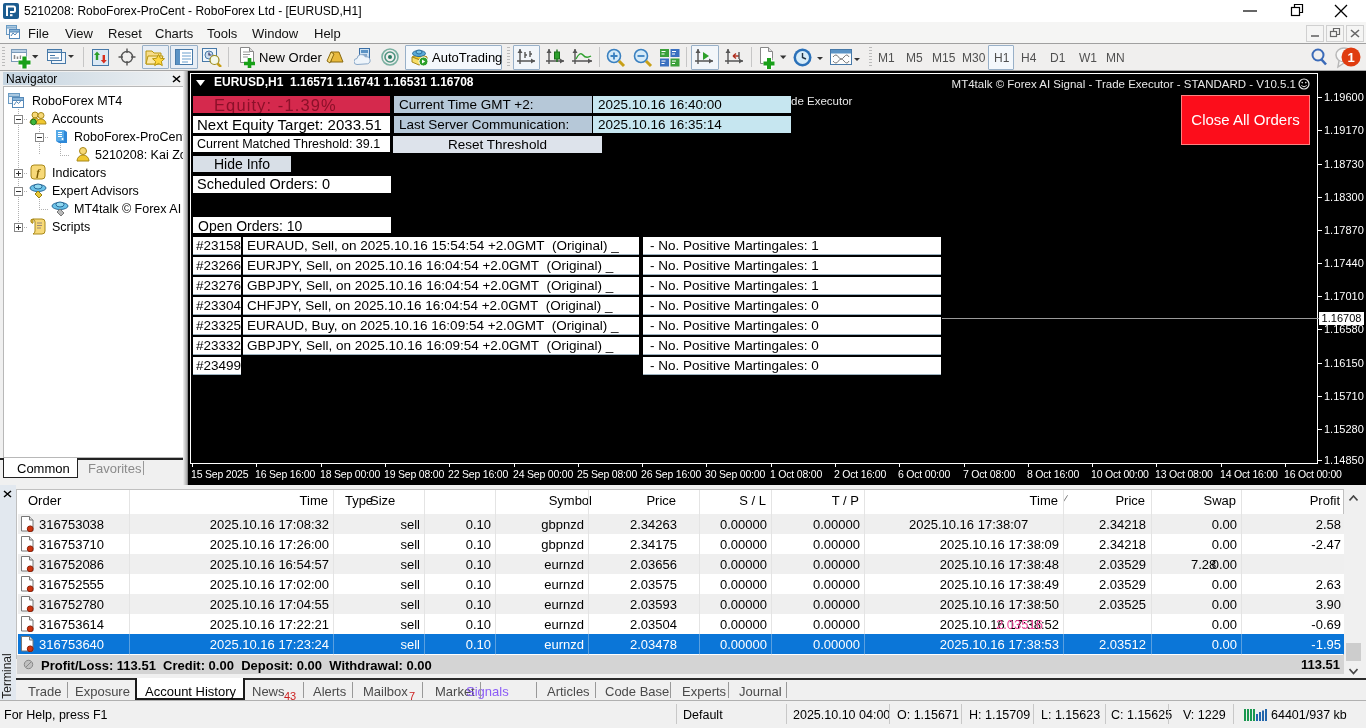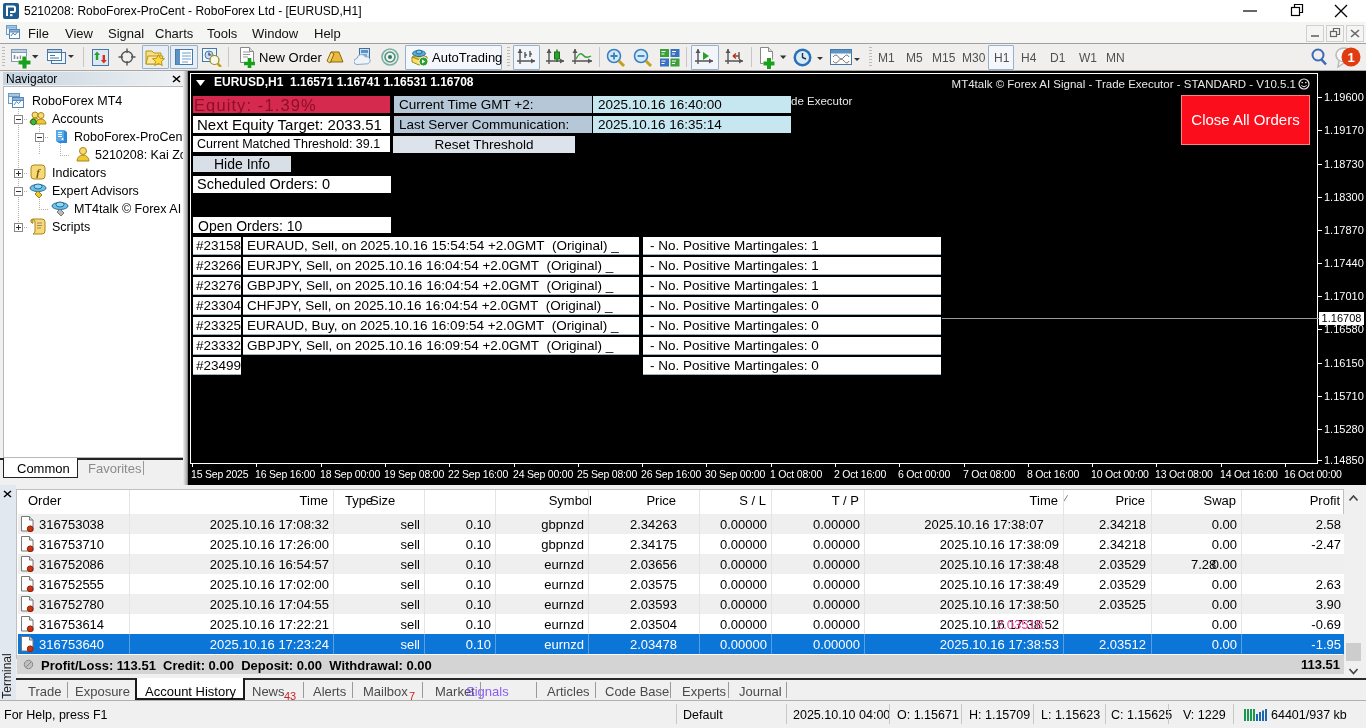--- a/index.html
+++ b/index.html
@@ -75,21 +75,21 @@
   <div class="abs" id="menubar">
     <svg class="abs" style="left:5px;top:2px" width="16" height="16" viewBox="0 0 16 16">
       <rect x="1.5" y="1.5" width="10" height="9" fill="#eef4fa" stroke="#6a9bc3"></rect>
       <rect x="1.5" y="1.5" width="10" height="2.5" fill="#aac8e0" stroke="#6a9bc3"></rect>
       <rect x="4.5" y="5.5" width="10" height="9" fill="#fff" stroke="#5588b8"></rect>
       <rect x="4.5" y="5.5" width="10" height="2.5" fill="#88b4d8" stroke="#5588b8"></rect>
       <path d="M6 12 l2 -3 l2 2 l2.5 -3" fill="none" stroke="#5588b8"></path>
     </svg>
     <div class="menuitem" style="left:28px">File</div>
     <div class="menuitem" style="left:65px">View</div>
-    <div class="menuitem" style="left:108px">Signal</div>
+    <div class="menuitem" style="left:108px">Reset</div>
     <div class="menuitem" style="left:155px">Charts</div>
     <div class="menuitem" style="left:207px">Tools</div>
     <div class="menuitem" style="left:252px">Window</div>
     <div class="menuitem" style="left:314px">Help</div>
     <svg class="abs" style="left:1306px;top:3px" width="58" height="17" viewBox="0 0 58 17">
       <rect x="0.5" y="0.5" width="17" height="16" fill="#f5f5f4" stroke="#d0d0d0"></rect>
       <rect x="20.5" y="0.5" width="17" height="16" fill="#f5f5f4" stroke="#d0d0d0"></rect>
       <rect x="40.5" y="0.5" width="17" height="16" fill="#f5f5f4" stroke="#d0d0d0"></rect>
       <path d="M5 11 H13" stroke="#666" stroke-width="1.6"></path>
       <rect x="24.5" y="6.5" width="6" height="5" fill="none" stroke="#666" stroke-width="1.2"></rect>
@@ -378,28 +378,28 @@
     <div class="abs" style="right:56px;top:7px;font-size:11.5px;color:#e8e8e8;white-space:nowrap">MT4talk © Forex AI Signal - Trade Executor - STANDARD - V10.5.1<svg width="12" height="12" viewBox="0 0 12 12" style="vertical-align:-2px;margin-left:2px">
           <circle cx="6" cy="6" r="5" fill="none" stroke="#e8e8e8" stroke-width="1.2"></circle>
           <circle cx="4.2" cy="4.6" r="0.8" fill="#e8e8e8"></circle>
           <circle cx="7.8" cy="4.6" r="0.8" fill="#e8e8e8"></circle>
           <path d="M3.5 7.2 a2.8 2.8 0 0 0 5 0" fill="none" stroke="#e8e8e8" stroke-width="1"></path>
         </svg></div>
     <div class="abs" style="left:603px;top:24px;font-size:11.5px;color:#e8e8e8">de Executor</div>
     <div class="abs" style="left:993px;top:24px;width:129px;height:50px;background:#fc0d1b;border:1px solid #ff8080"></div>
     <div class="abs" style="left:993px;top:40px;width:129px;text-align:center;font-size:15px;color:#fff">Close All Orders</div>
 
-    <div class="cbox" style="left:5px;top:25px;width:197px;height:17px;background:#d5294d;color:#8c1029;font-size:16.5px;letter-spacing:1.1px;padding:0 0 0 1px">Equity: -1.39%</div>
+    <div class="cbox" style="left:5px;top:25px;width:197px;height:17px;background:#d5294d;color:#8c1029;font-size:16.5px;letter-spacing:1.1px;padding:0 0 0 21px">Equity: -1.39%</div>
     <div class="cbox" style="left:206px;top:25px;width:198px;height:17px;background:#b6c8d8;font-size:13.5px;padding:1px 0 0 5px">Current Time GMT +2:</div>
     <div class="cbox" style="left:405px;top:25px;width:198px;height:17px;background:#c6e6f0;font-size:13.5px;padding:1px 0 0 5px">2025.10.16 16:40:00</div>
     <div class="cbox" style="left:5px;top:45px;width:197px;height:17px;background:#fff;font-size:15px;padding:0 0 0 4px">Next Equity Target: 2033.51</div>
     <div class="cbox" style="left:206px;top:45px;width:198px;height:17px;background:#b6c8d8;font-size:13.5px;padding:1px 0 0 5px">Last Server Communication:</div>
     <div class="cbox" style="left:405px;top:45px;width:198px;height:17px;background:#c6e6f0;font-size:13.5px;padding:1px 0 0 5px">2025.10.16 16:35:14</div>
     <div class="cbox" style="left:5px;top:65px;width:197px;height:16px;background:#fff;font-size:12.5px;padding:1px 0 0 4px">Current Matched Threshold: 39.1</div>
-    <div class="cbox" style="left:205px;top:65px;width:182px;height:17px;background:#dde3eb;font-size:13.5px;text-align:center;padding-top:1px">Reset Threshold</div>
+    <div class="cbox" style="left:205px;top:65px;width:209px;height:17px;background:#dde3eb;font-size:13.5px;text-align:center;padding-top:1px">Reset Threshold</div>
     <div class="cbox" style="left:5px;top:85px;width:98px;height:16px;background:#d8dfe7;font-size:14px;text-align:center;padding-top:0px">Hide Info</div>
     <div class="cbox" style="left:5px;top:105px;width:198px;height:17px;background:#fff;font-size:14.5px;padding:0 0 0 4px">Scheduled Orders: 0</div>
     <div class="cbox" style="left:5px;top:146px;width:198px;height:16px;background:#fff;font-size:14px;padding:1px 0 0 5px">Open Orders: 10</div>
 
     <div class="cbox orow" style="left:5px;top:166px;width:48px;padding-left:3px">#23158</div>
     <div class="cbox orow" style="left:55px;top:166px;width:396px;padding-left:4px">EURAUD, Sell, on 2025.10.16 15:54:54 +2.0GMT&nbsp; (Original) _</div>
     <div class="cbox orow" style="left:455px;top:166px;width:298px;padding-left:7px">- No. Positive Martingales: 1</div>
     <div class="cbox orow" style="left:5px;top:186px;width:48px;padding-left:3px">#23266</div>
     <div class="cbox orow" style="left:55px;top:186px;width:396px;padding-left:4px">EURJPY, Sell, on 2025.10.16 16:04:54 +2.0GMT&nbsp; (Original) _</div>
     <div class="cbox orow" style="left:455px;top:186px;width:298px;padding-left:7px">- No. Positive Martingales: 1</div>
@@ -523,21 +523,21 @@
         <circle cx="10.2" cy="12.8" r="2.9" fill="#cc3410" stroke="#8a2008"></circle>
       </svg>
       <div class="tcell" style="left:21px;color:#000">316753038</div>
       <div class="tcell" style="left:161px;width:150px;text-align:right;color:#000">2025.10.16 17:08:32</div>
       <div class="tcell" style="left:252px;width:150px;text-align:right;color:#000">sell</div>
       <div class="tcell" style="left:323px;width:150px;text-align:right;color:#000">0.10</div>
       <div class="tcell" style="left:416px;width:150px;text-align:right;color:#000">gbpnzd</div>
       <div class="tcell" style="left:509px;width:150px;text-align:right;color:#000">2.34263</div>
       <div class="tcell" style="left:599px;width:150px;text-align:right;color:#000">0.00000</div>
       <div class="tcell" style="left:692px;width:150px;text-align:right;color:#000">0.00000</div>
-      <div class="tcell" style="left:891px;width:150px;text-align:center;color:#000">2025.10.16 17:38:07</div>
+      <div class="tcell" style="left:891px;width:150px;text-align:left;color:#000">2025.10.16 17:38:07</div>
       <div class="tcell" style="left:978px;width:150px;text-align:right;color:#000">2.34218</div>
       <div class="tcell" style="left:1069px;width:150px;text-align:right;color:#000">0.00</div>
       <div class="tcell" style="left:1173px;width:150px;text-align:right;color:#000">2.58</div>
       <div class="sep" style="left:111px;background:#e4e4e4"></div>
       <div class="sep" style="left:315px;background:#e4e4e4"></div>
       <div class="sep" style="left:406px;background:#e4e4e4"></div>
       <div class="sep" style="left:477px;background:#e4e4e4"></div>
       <div class="sep" style="left:570px;background:#e4e4e4"></div>
       <div class="sep" style="left:681px;background:#e4e4e4"></div>
       <div class="sep" style="left:753px;background:#e4e4e4"></div>

